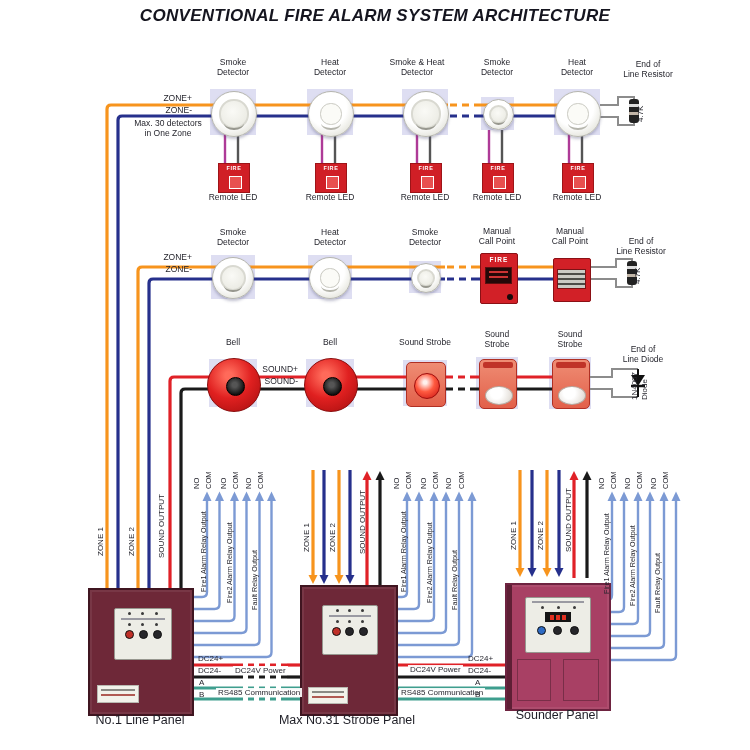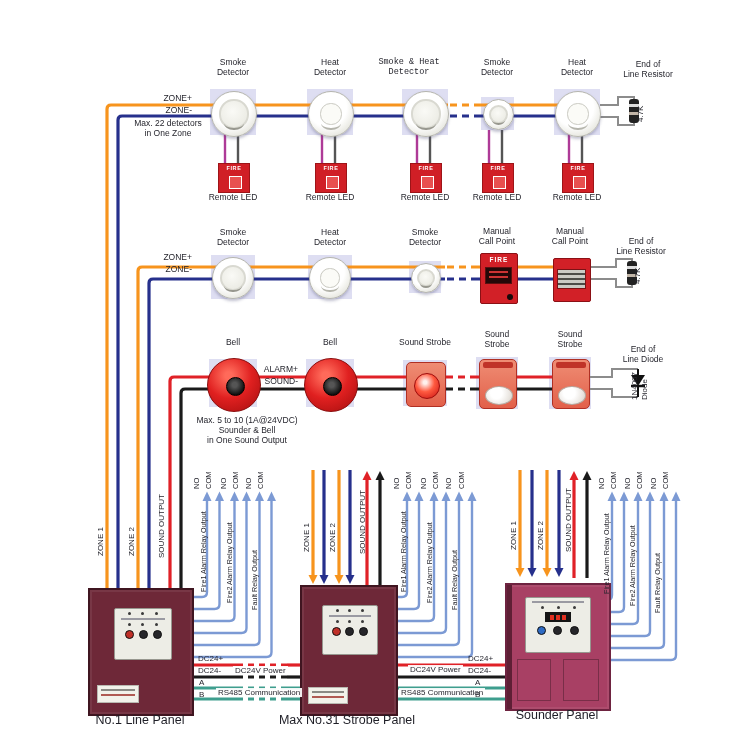--- a/index.html
+++ b/index.html
@@ -79,20 +79,21 @@
   .sticker{position:absolute;background:#F2F2EA;border:1px solid #b9b9b1;}
   .sticker i{display:block;height:2px;margin:3px 3px 0 3px;background:#8a8a84;}
   .sticker i+i{background:#b05a52;}
   .door{position:absolute;border:1px solid rgba(0,0,0,.28);}
 </style>
 </head>
 <body>
 
 <div id="stage">
 
+  <div class="title">CONVENTIONAL FIRE ALARM SYSTEM ARCHITECTURE</div>
 
   <svg id="wires" width="750" height="750" viewBox="0 0 750 750">
 
     <g stroke-linecap="butt" fill="none">
       <path d="M580,105 H481" stroke="#F7941D" stroke-width="3.2"></path>
       <path d="M481,105 H448" stroke="#F7941D" stroke-width="3.2" stroke-dasharray="7 5"></path>
       <path d="M448,105 H111 Q107,105 107,109 V588" stroke="#F7941D" stroke-width="3.2"></path>
       <path d="M580,116 H481" stroke="#26308C" stroke-width="3.2"></path>
       <path d="M481,116 H448" stroke="#26308C" stroke-width="3.2" stroke-dasharray="7 5"></path>
       <path d="M448,116 H122 Q118,116 118,120 V588" stroke="#26308C" stroke-width="3.2"></path>
@@ -258,33 +259,33 @@
   <div class="dev det" style="left:211px;top:91px;width:44px;height:44px;"></div>
   <div class="dev det heat" style="left:308px;top:91px;width:44px;height:44px;"></div>
   <div class="dev det" style="left:403px;top:91px;width:44px;height:44px;"></div>
   <div class="dev det" style="left:483px;top:99px;width:29px;height:29px;"></div>
   <div class="dev det heat" style="left:555px;top:91px;width:44px;height:44px;"></div>
 
   <div class="lbl" style="left:193px;top:57px;width:80px;">Smoke
 Detector</div>
   <div class="lbl" style="left:290px;top:57px;width:80px;">Heat
 Detector</div>
-  <div class="lbl" style="left:364px;top:57px;width:90px;font-family:Liberation Mono, monospace;">Smoke &amp; Heat
+  <div class="lbl" style="left:372px;top:57px;width:90px;">Smoke &amp; Heat
 Detector</div>
   <div class="lbl" style="left:457px;top:57px;width:80px;">Smoke
 Detector</div>
   <div class="lbl" style="left:537px;top:57px;width:80px;">Heat
 Detector</div>
   <div class="lbl" style="left:608px;top:59px;width:80px;">End of
 Line Resistor</div>
   <div class="vlbl" style="left:646px;top:112px;">4.7K</div>
 
   <div class="lbl rt" style="left:130px;top:93px;width:62px;">ZONE+</div>
   <div class="lbl rt" style="left:130px;top:105px;width:62px;">ZONE-</div>
-  <div class="lbl" style="left:120px;top:118px;width:96px;">Max. 22 detectors
+  <div class="lbl" style="left:120px;top:118px;width:96px;">Max. 30 detectors
 in One Zone</div>
 
   <div class="dev rled" style="left:218px;top:163px;width:30px;height:28px;">
     <div class="rl-fire">FIRE</div>
       <div class="rl-win"></div>
     </div>
   <div class="dev rled" style="left:315px;top:163px;width:30px;height:28px;">
     <div class="rl-fire">FIRE</div>
       <div class="rl-win"></div>
     </div>
@@ -368,25 +369,22 @@
   <div class="lbl" style="left:385px;top:337px;width:80px;">Sound Strobe</div>
   <div class="lbl" style="left:457px;top:329px;width:80px;">Sound
 Strobe</div>
   <div class="lbl" style="left:530px;top:329px;width:80px;">Sound
 Strobe</div>
   <div class="lbl" style="left:603px;top:344px;width:80px;">End of
 Line Diode</div>
   <div class="vlbl" style="left:650px;top:380px;">1N4007
 Diode</div>
 
-  <div class="lbl rt" style="left:246px;top:364px;width:52px;">ALARM+</div>
+  <div class="lbl rt" style="left:246px;top:364px;width:52px;">SOUND+</div>
   <div class="lbl rt" style="left:246px;top:376px;width:52px;">SOUND-</div>
-  <div class="lbl" style="left:163px;top:415px;width:168px;">Max. 5 to 10 (1A@24VDC)
-Sounder &amp; Bell
-in One Sound Output</div>
 
   <div class="vlbl" style="left:106px;top:546px;">ZONE 1</div>
   <div class="vlbl" style="left:137px;top:546px;">ZONE 2</div>
   <div class="vlbl" style="left:167px;top:548px;">SOUND OUTPUT</div>
   <div class="vlbl" style="left:312px;top:542px;">ZONE 1</div>
   <div class="vlbl" style="left:338px;top:542px;">ZONE 2</div>
   <div class="vlbl" style="left:368px;top:544px;">SOUND OUTPUT</div>
   <div class="vlbl" style="left:519px;top:540px;">ZONE 1</div>
   <div class="vlbl" style="left:546px;top:540px;">ZONE 2</div>
   <div class="vlbl" style="left:574px;top:542px;">SOUND OUTPUT</div>

